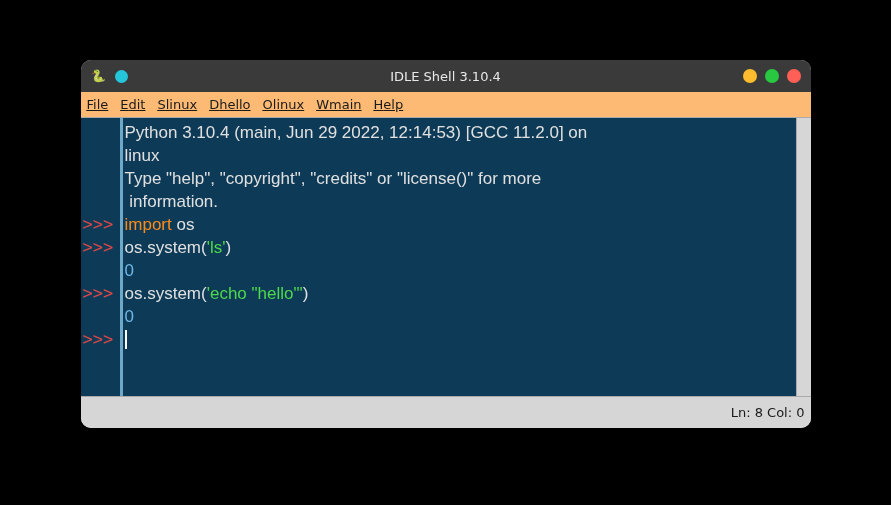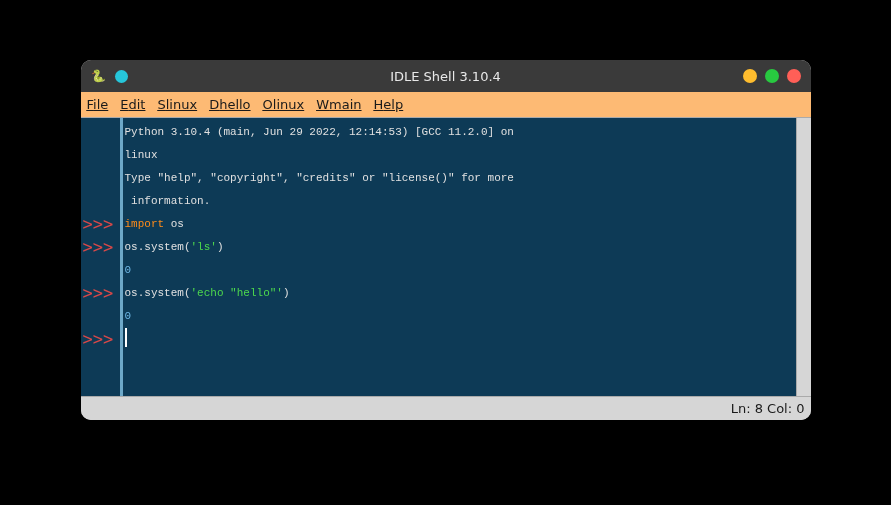--- a/index.html
+++ b/index.html
@@ -106,22 +106,22 @@
     }
     .gutter-line {
       height: 23px;
     }
     .divider {
       width: 3px;
       background: #6da8c8;
     }
     .editor {
       flex: 1;
-      font-family: Liberation Mono, monospace;
-      font-size: 11px;
+      font-family: Liberation Sans, sans-serif;
+      font-size: 17px;
       line-height: 23px;
       color: #e0e0e0;
       padding: 3px 2px 4px 2px;
       white-space: pre;
       overflow: hidden;
     }
     .scrollbar {
       width: 15px;
       background: #d6d6d6;
       border-left: 1px solid #aaa;
@@ -132,21 +132,21 @@
     .cursor {
       display: inline-block;
       width: 2px;
       height: 19px;
       background: #ffffff;
       vertical-align: text-bottom;
       margin-left: 0px;
     }
     .statusbar {
       background: #d6d6d6;
-      height: 24px;
+      height: 32px;
       display: flex;
       justify-content: flex-end;
       align-items: center;
       padding: 0 6px;
       font-size: 13px;
       color: #1a1a1a;
       border-top: 1px solid #aaa;
     }
   </style>
 </head>

